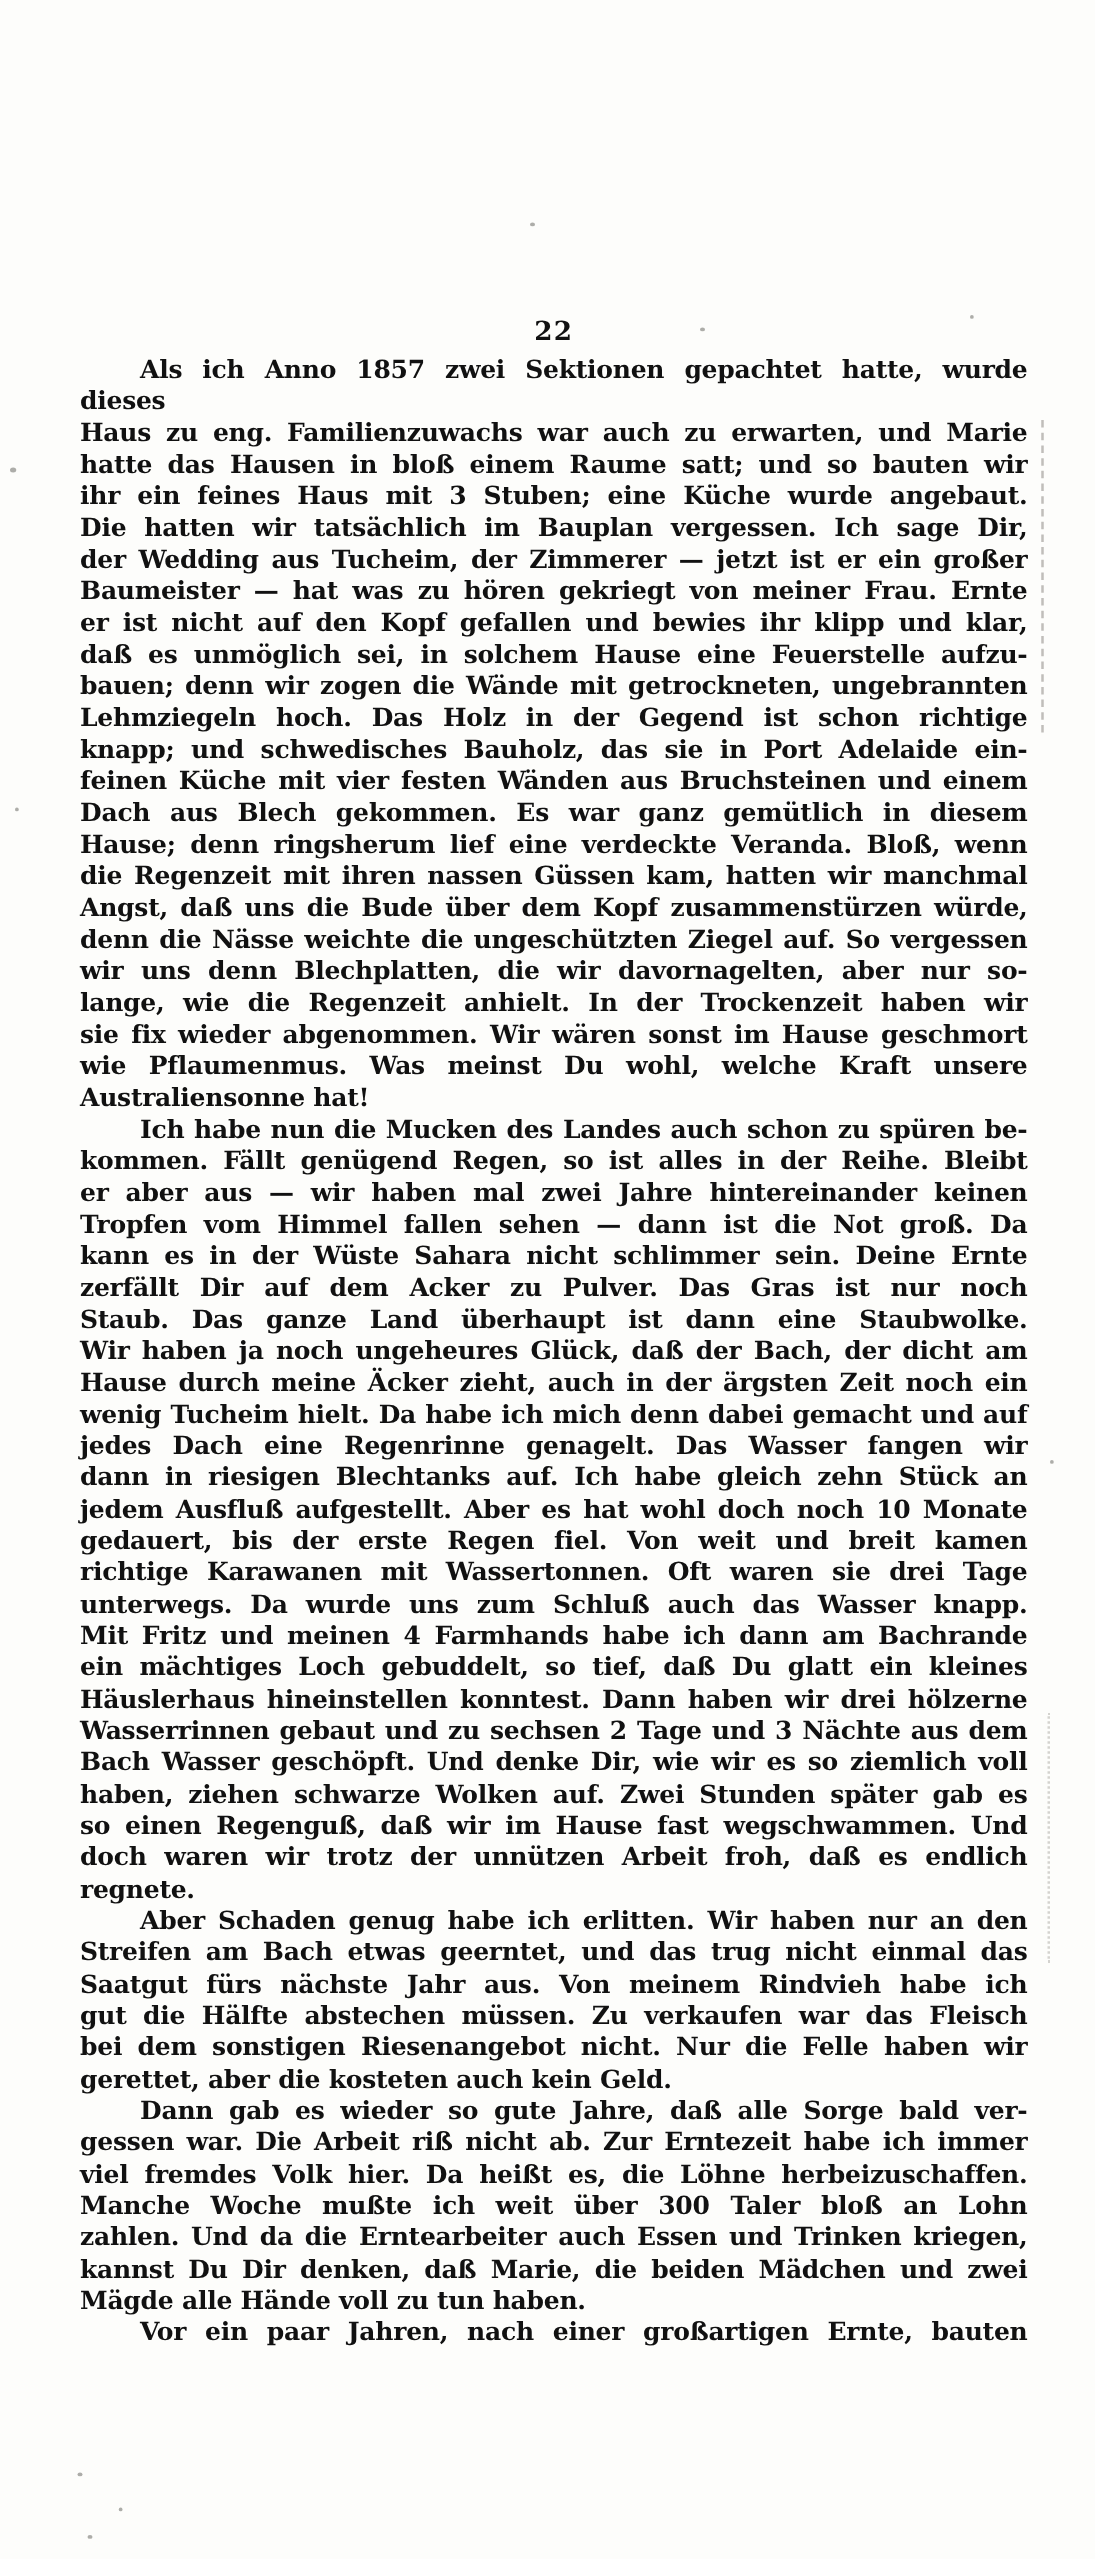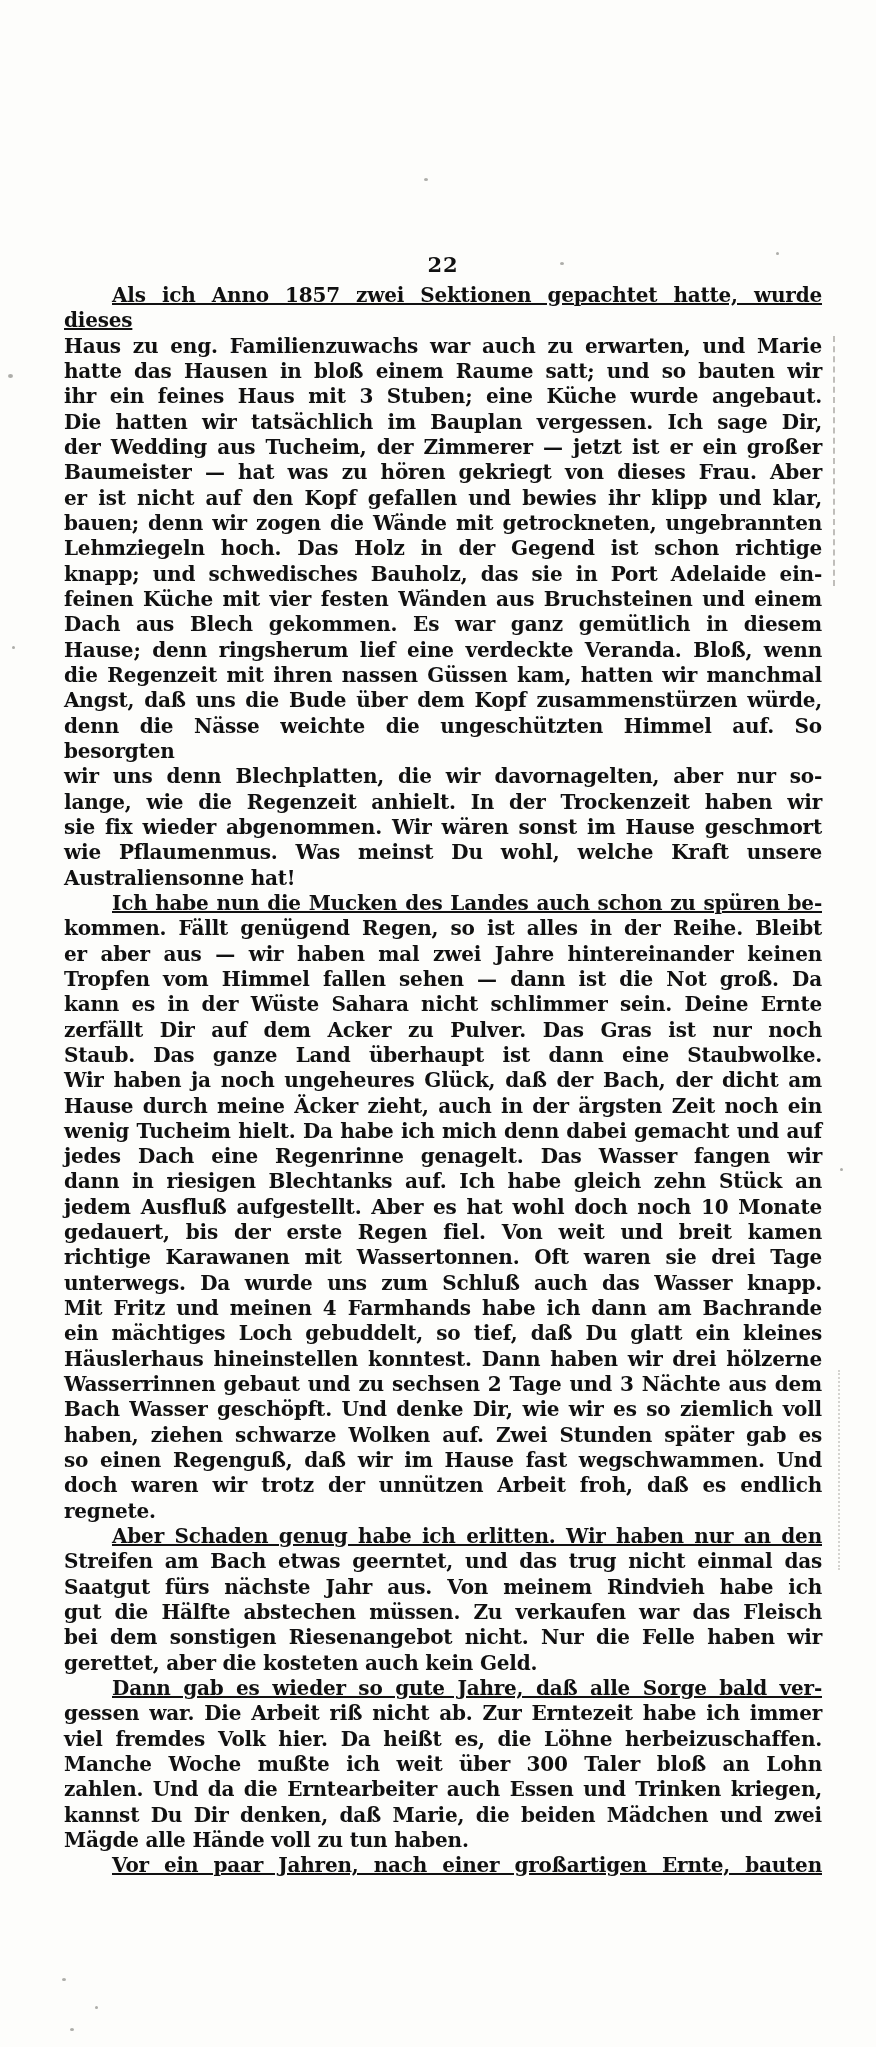--- a/index.html
+++ b/index.html
@@ -36,21 +36,21 @@
     font-weight: 700;
     line-height: 25.33px;
     letter-spacing: -0.2px;
   }
   .paragraph { margin: 0; padding: 0; }
   .line {
     text-align: justify;
     text-align-last: justify;
     white-space: normal;
   }
-  .line.first { text-indent: 48px; text-decoration: underline; }
+  .line.first { text-indent: 48px; }
   .line.lastline { text-align-last: left; }
   
   .speck {
     position: absolute;
     background: #6b6b66;
     border-radius: 50%;
     opacity: 0.55;
   }
   .edge-marks {
     position: absolute;
@@ -78,31 +78,32 @@
   <div class="page-number">22</div>
 
   <div class="text-block" id="text-block">
       <div class="paragraph">
         <div class="line first">Als ich Anno 1857 zwei Sektionen gepachtet hatte, wurde dieses</div>
         <div class="line">Haus zu eng. Familienzuwachs war auch zu erwarten, und Marie</div>
         <div class="line">hatte das Hausen in bloß einem Raume satt; und so bauten wir</div>
         <div class="line">ihr ein feines Haus mit 3 Stuben; eine Küche wurde angebaut.</div>
         <div class="line">Die hatten wir tatsächlich im Bauplan vergessen. Ich sage Dir,</div>
         <div class="line">der Wedding aus Tucheim, der Zimmerer — jetzt ist er ein großer</div>
-        <div class="line">Baumeister — hat was zu hören gekriegt von dieses Frau. Aber</div>
+        <div class="line">Baumeister — hat was zu hören gekriegt von meiner Frau. Ernte</div>
         <div class="line">er ist nicht auf den Kopf gefallen und bewies ihr klipp und klar,</div>
+        <div class="line">daß es unmöglich sei, in solchem Hause eine Feuerstelle aufzu-</div>
         <div class="line">bauen; denn wir zogen die Wände mit getrockneten, ungebrannten</div>
         <div class="line">Lehmziegeln hoch. Das Holz in der Gegend ist schon richtige</div>
         <div class="line">knapp; und schwedisches Bauholz, das sie in Port Adelaide ein-</div>
         <div class="line">feinen Küche mit vier festen Wänden aus Bruchsteinen und einem</div>
         <div class="line">Dach aus Blech gekommen. Es war ganz gemütlich in diesem</div>
         <div class="line">Hause; denn ringsherum lief eine verdeckte Veranda. Bloß, wenn</div>
         <div class="line">die Regenzeit mit ihren nassen Güssen kam, hatten wir manchmal</div>
         <div class="line">Angst, daß uns die Bude über dem Kopf zusammenstürzen würde,</div>
-        <div class="line">denn die Nässe weichte die ungeschützten Himmel auf. So besorgten</div>
+        <div class="line">denn die Nässe weichte die ungeschützten Ziegel auf. So vergessen</div>
         <div class="line">wir uns denn Blechplatten, die wir davornagelten, aber nur so-</div>
         <div class="line">lange, wie die Regenzeit anhielt. In der Trockenzeit haben wir</div>
         <div class="line">sie fix wieder abgenommen. Wir wären sonst im Hause geschmort</div>
         <div class="line">wie Pflaumenmus. Was meinst Du wohl, welche Kraft unsere</div>
         <div class="line lastline">Australiensonne hat!</div>
       </div>
       <div class="paragraph">
         <div class="line first">Ich habe nun die Mucken des Landes auch schon zu spüren be-</div>
         <div class="line">kommen. Fällt genügend Regen, so ist alles in der Reihe. Bleibt</div>
         <div class="line">er aber aus — wir haben mal zwei Jahre hintereinander keinen</div>

